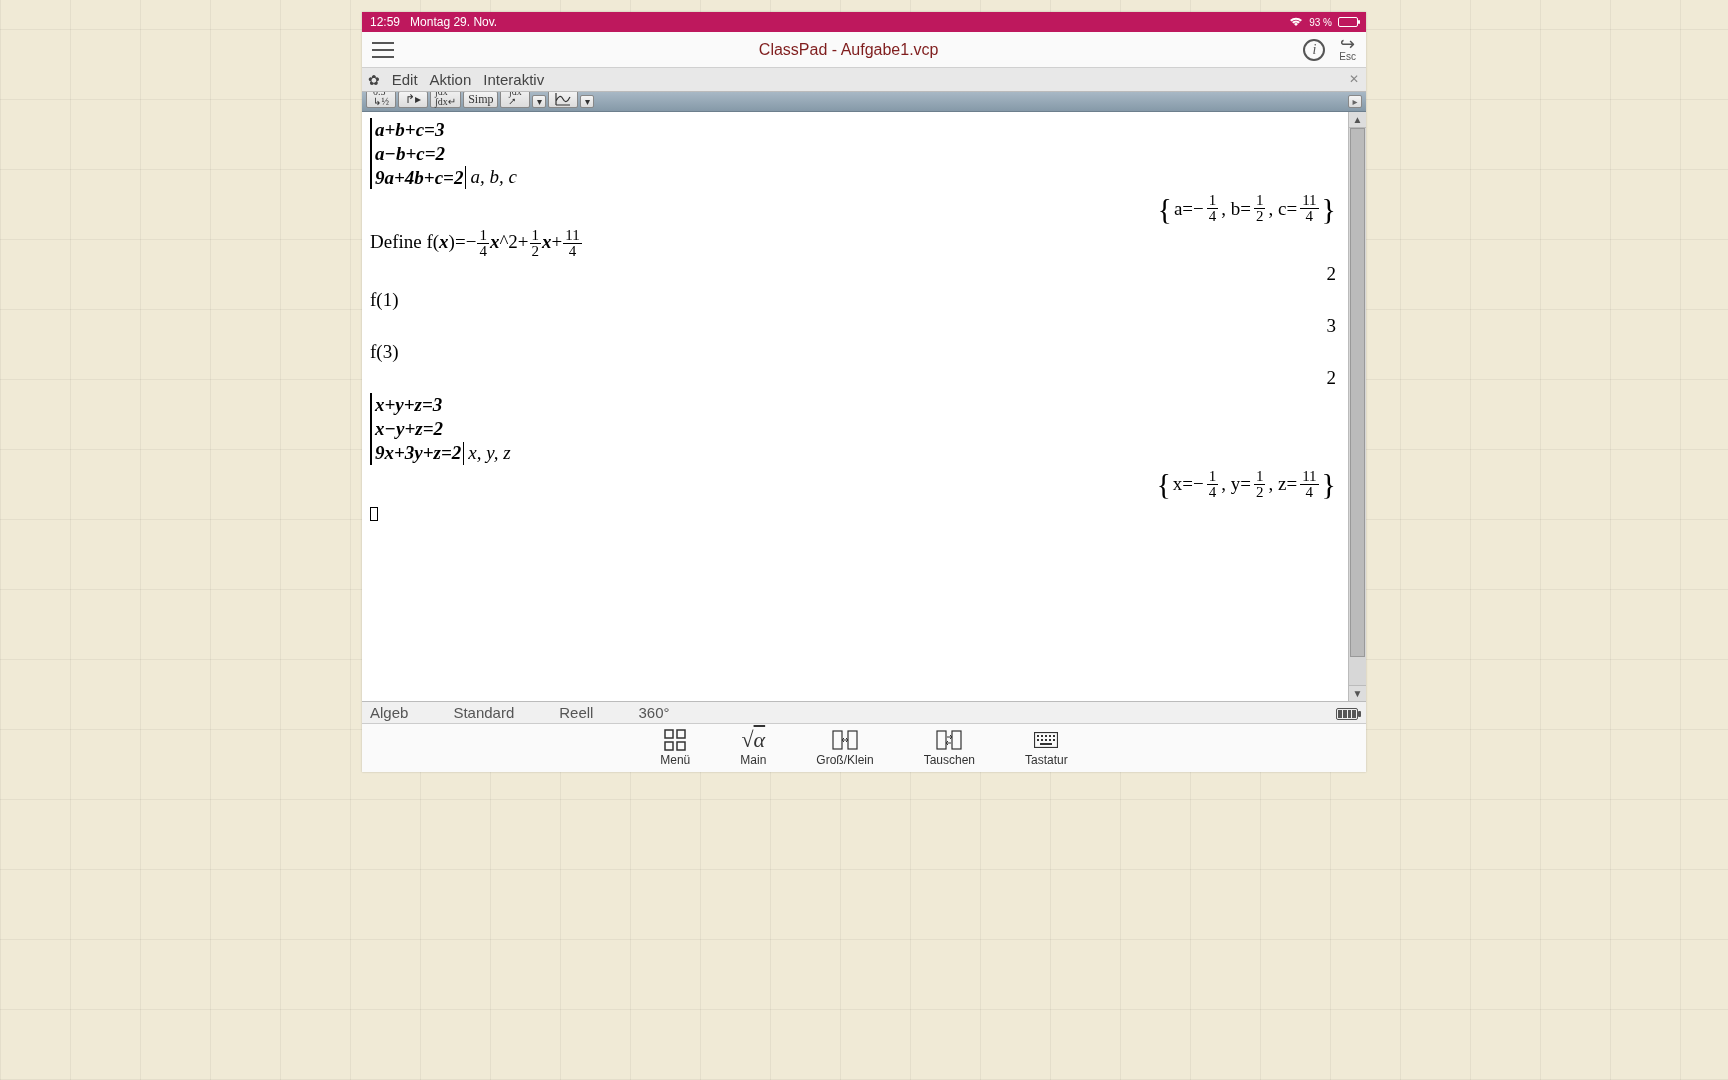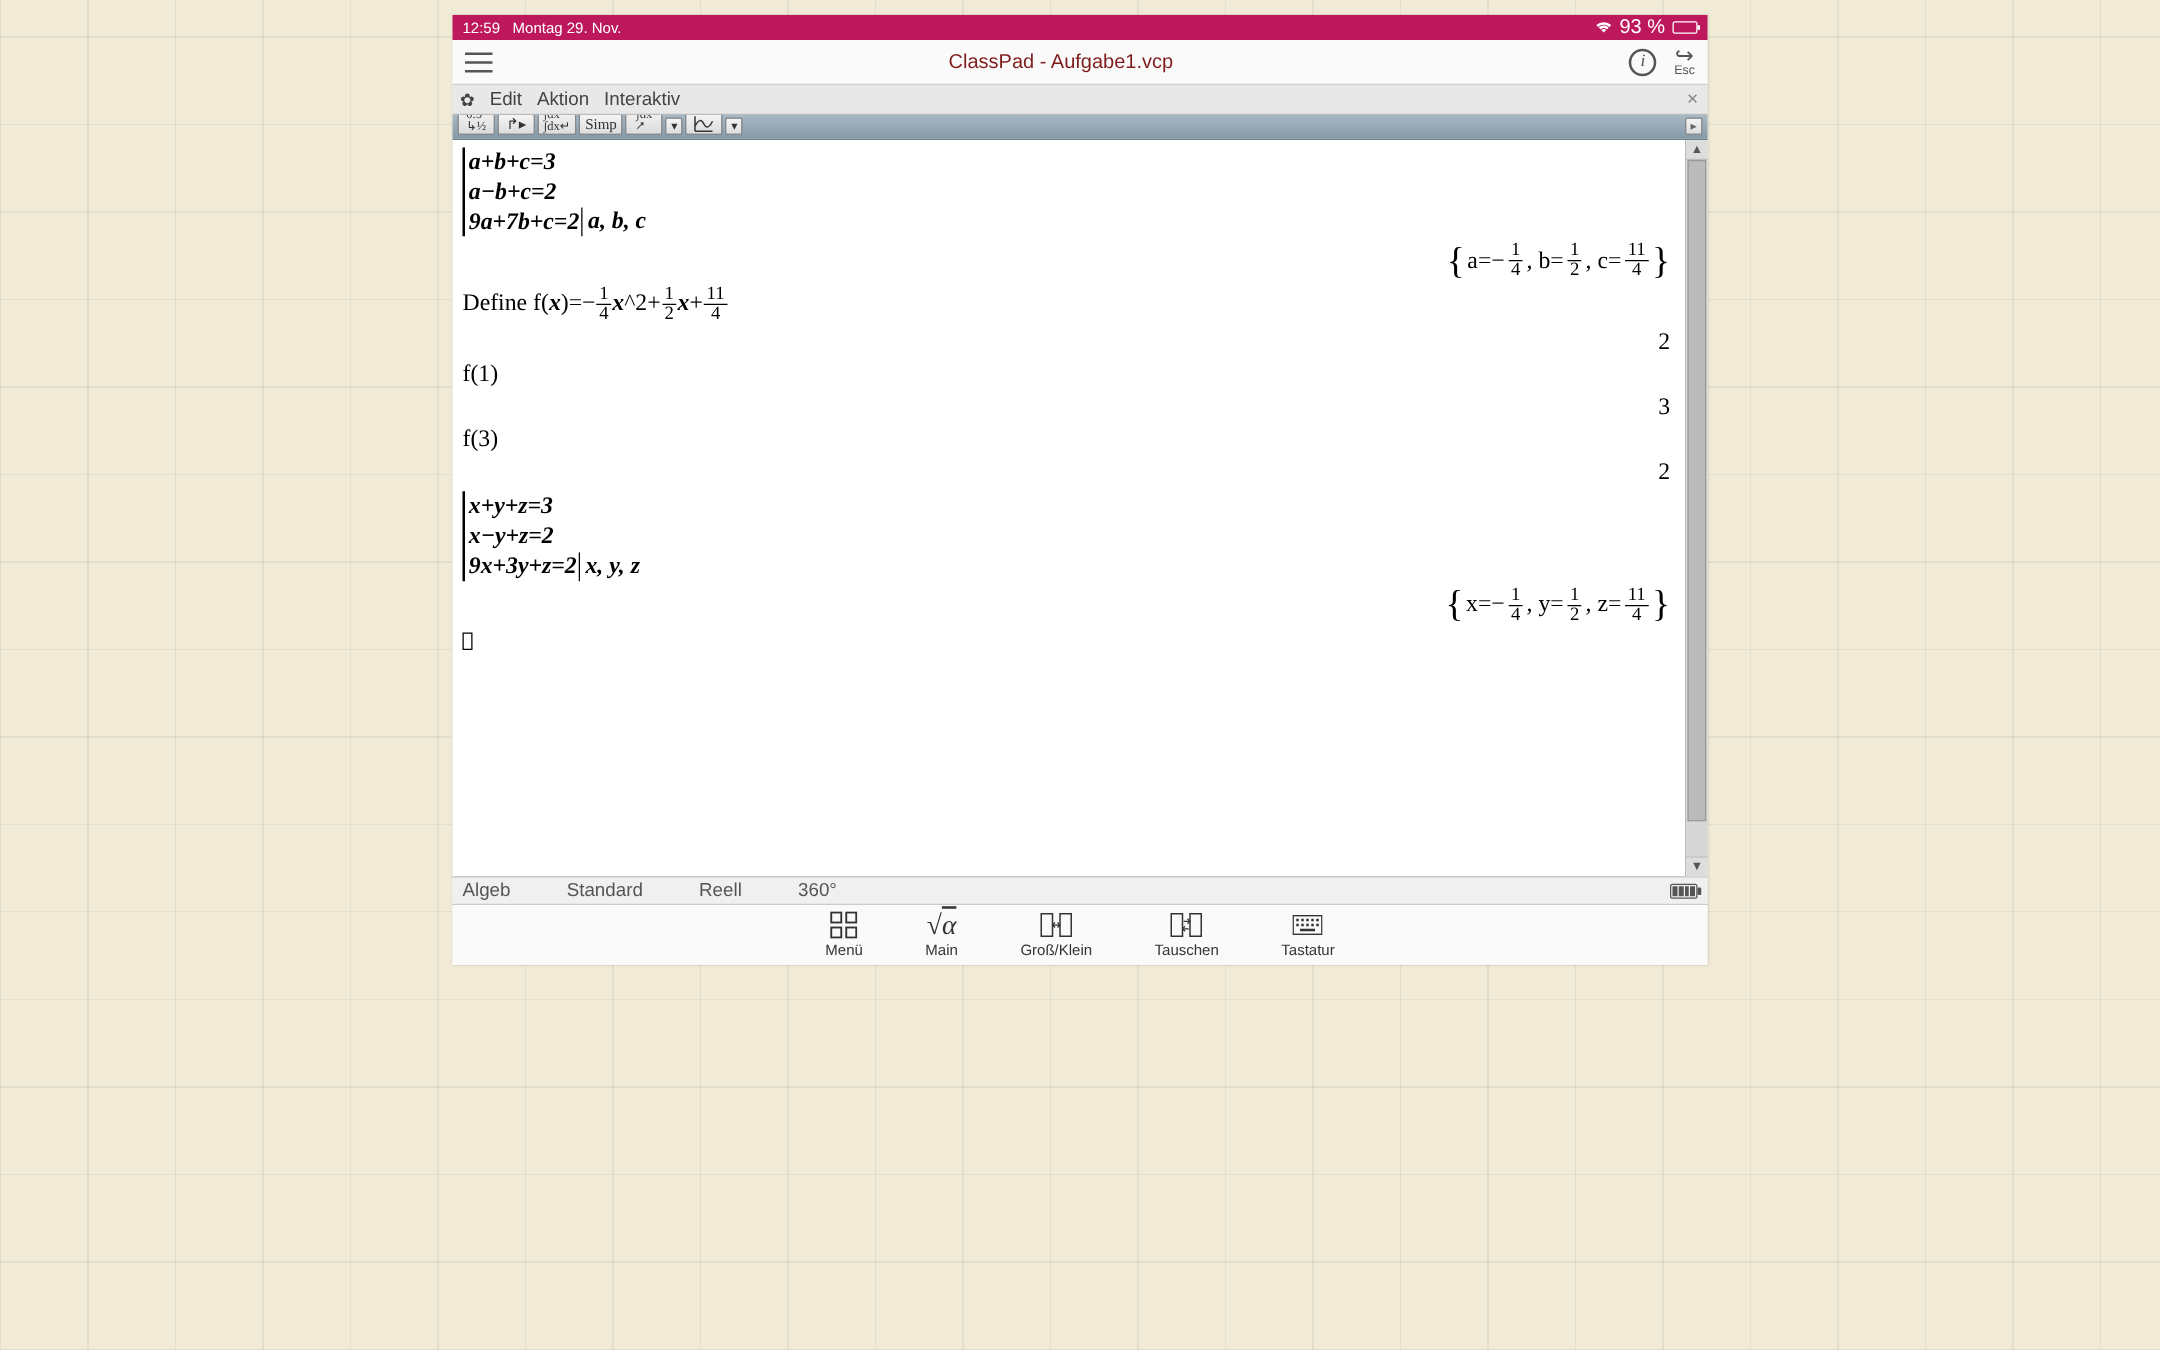--- a/index.html
+++ b/index.html
@@ -27,21 +27,21 @@
   .statusbar {
     height: 20px;
     background: #be185d;
     color: #fff;
     display: flex;
     align-items: center;
     font-size: 12px;
     padding: 0 8px;
     gap: 10px;
   }
-  .statusbar .right { margin-left: auto; display: flex; align-items: center; gap: 6px; font-size: 16px;}
+  .statusbar .right { margin-left: auto; display: flex; align-items: center; gap: 6px; font-size: 10px;}
   .battery {
     width: 20px; height: 10px; border: 1px solid #fff; border-radius: 2px; position: relative;
   }
   .battery::after { content:""; position:absolute; right:-3px; top:2px; width:2px; height:4px; background:#fff; border-radius:1px;}
   .battery .fill { background:#fff; height:100%; width:90%; }
   
   .titlebar {
     height: 36px;
     background: #fafafa;
     border-bottom: 1px solid #d0d0d0;
@@ -132,21 +132,21 @@
   .row .out { margin-left:auto; padding-right:4px; text-align:right; }
   .system {
     border-left: 2px solid #000;
     padding-left:3px;
     display:inline-block;
     line-height:1.25;
   }
   .system .line { white-space:nowrap; }
   .vars {
     display:inline-block; border-left:1.5px solid #000; padding-left:4px; margin-left:2px;
-    font-weight:bold; font-style:italic;
+    font-weight:normal; font-style:italic;
     align-self: flex-end; padding-bottom: 1px;
   }
   .bi { font-weight:bold; font-style:italic; }
   .frac {
     display:inline-flex; flex-direction:column; align-items:center; vertical-align:middle;
     font-size:15px; line-height:1; margin:0 1px;
   }
   .frac .n { border-bottom:1px solid #000; padding:0 2px;}
   .frac .d { padding:0 2px;}
   .braces { font-size:30px; line-height:1; display:inline-block; vertical-align:middle;}
@@ -242,21 +242,21 @@
   </div>
 
   <div class="work">
     <div class="page">
 
       <div class="row">
         <div class="in" style="display:flex;align-items:flex-end;">
           <div class="system">
             <div class="line"><span class="bi">a+b+c=3</span></div>
             <div class="line"><span class="bi">a−b+c=2</span></div>
-            <div class="line"><span class="bi">9a+7b+c=2</span></div>
+            <div class="line"><span class="bi">9a+4b+c=2</span></div>
           </div>
           <span class="vars">a, b, c</span>
         </div>
       </div>
       <div class="row">
         <div class="out">
           <span class="solution">
             <span class="braces">{</span>
             <span>a=−</span>
             <span class="frac">

